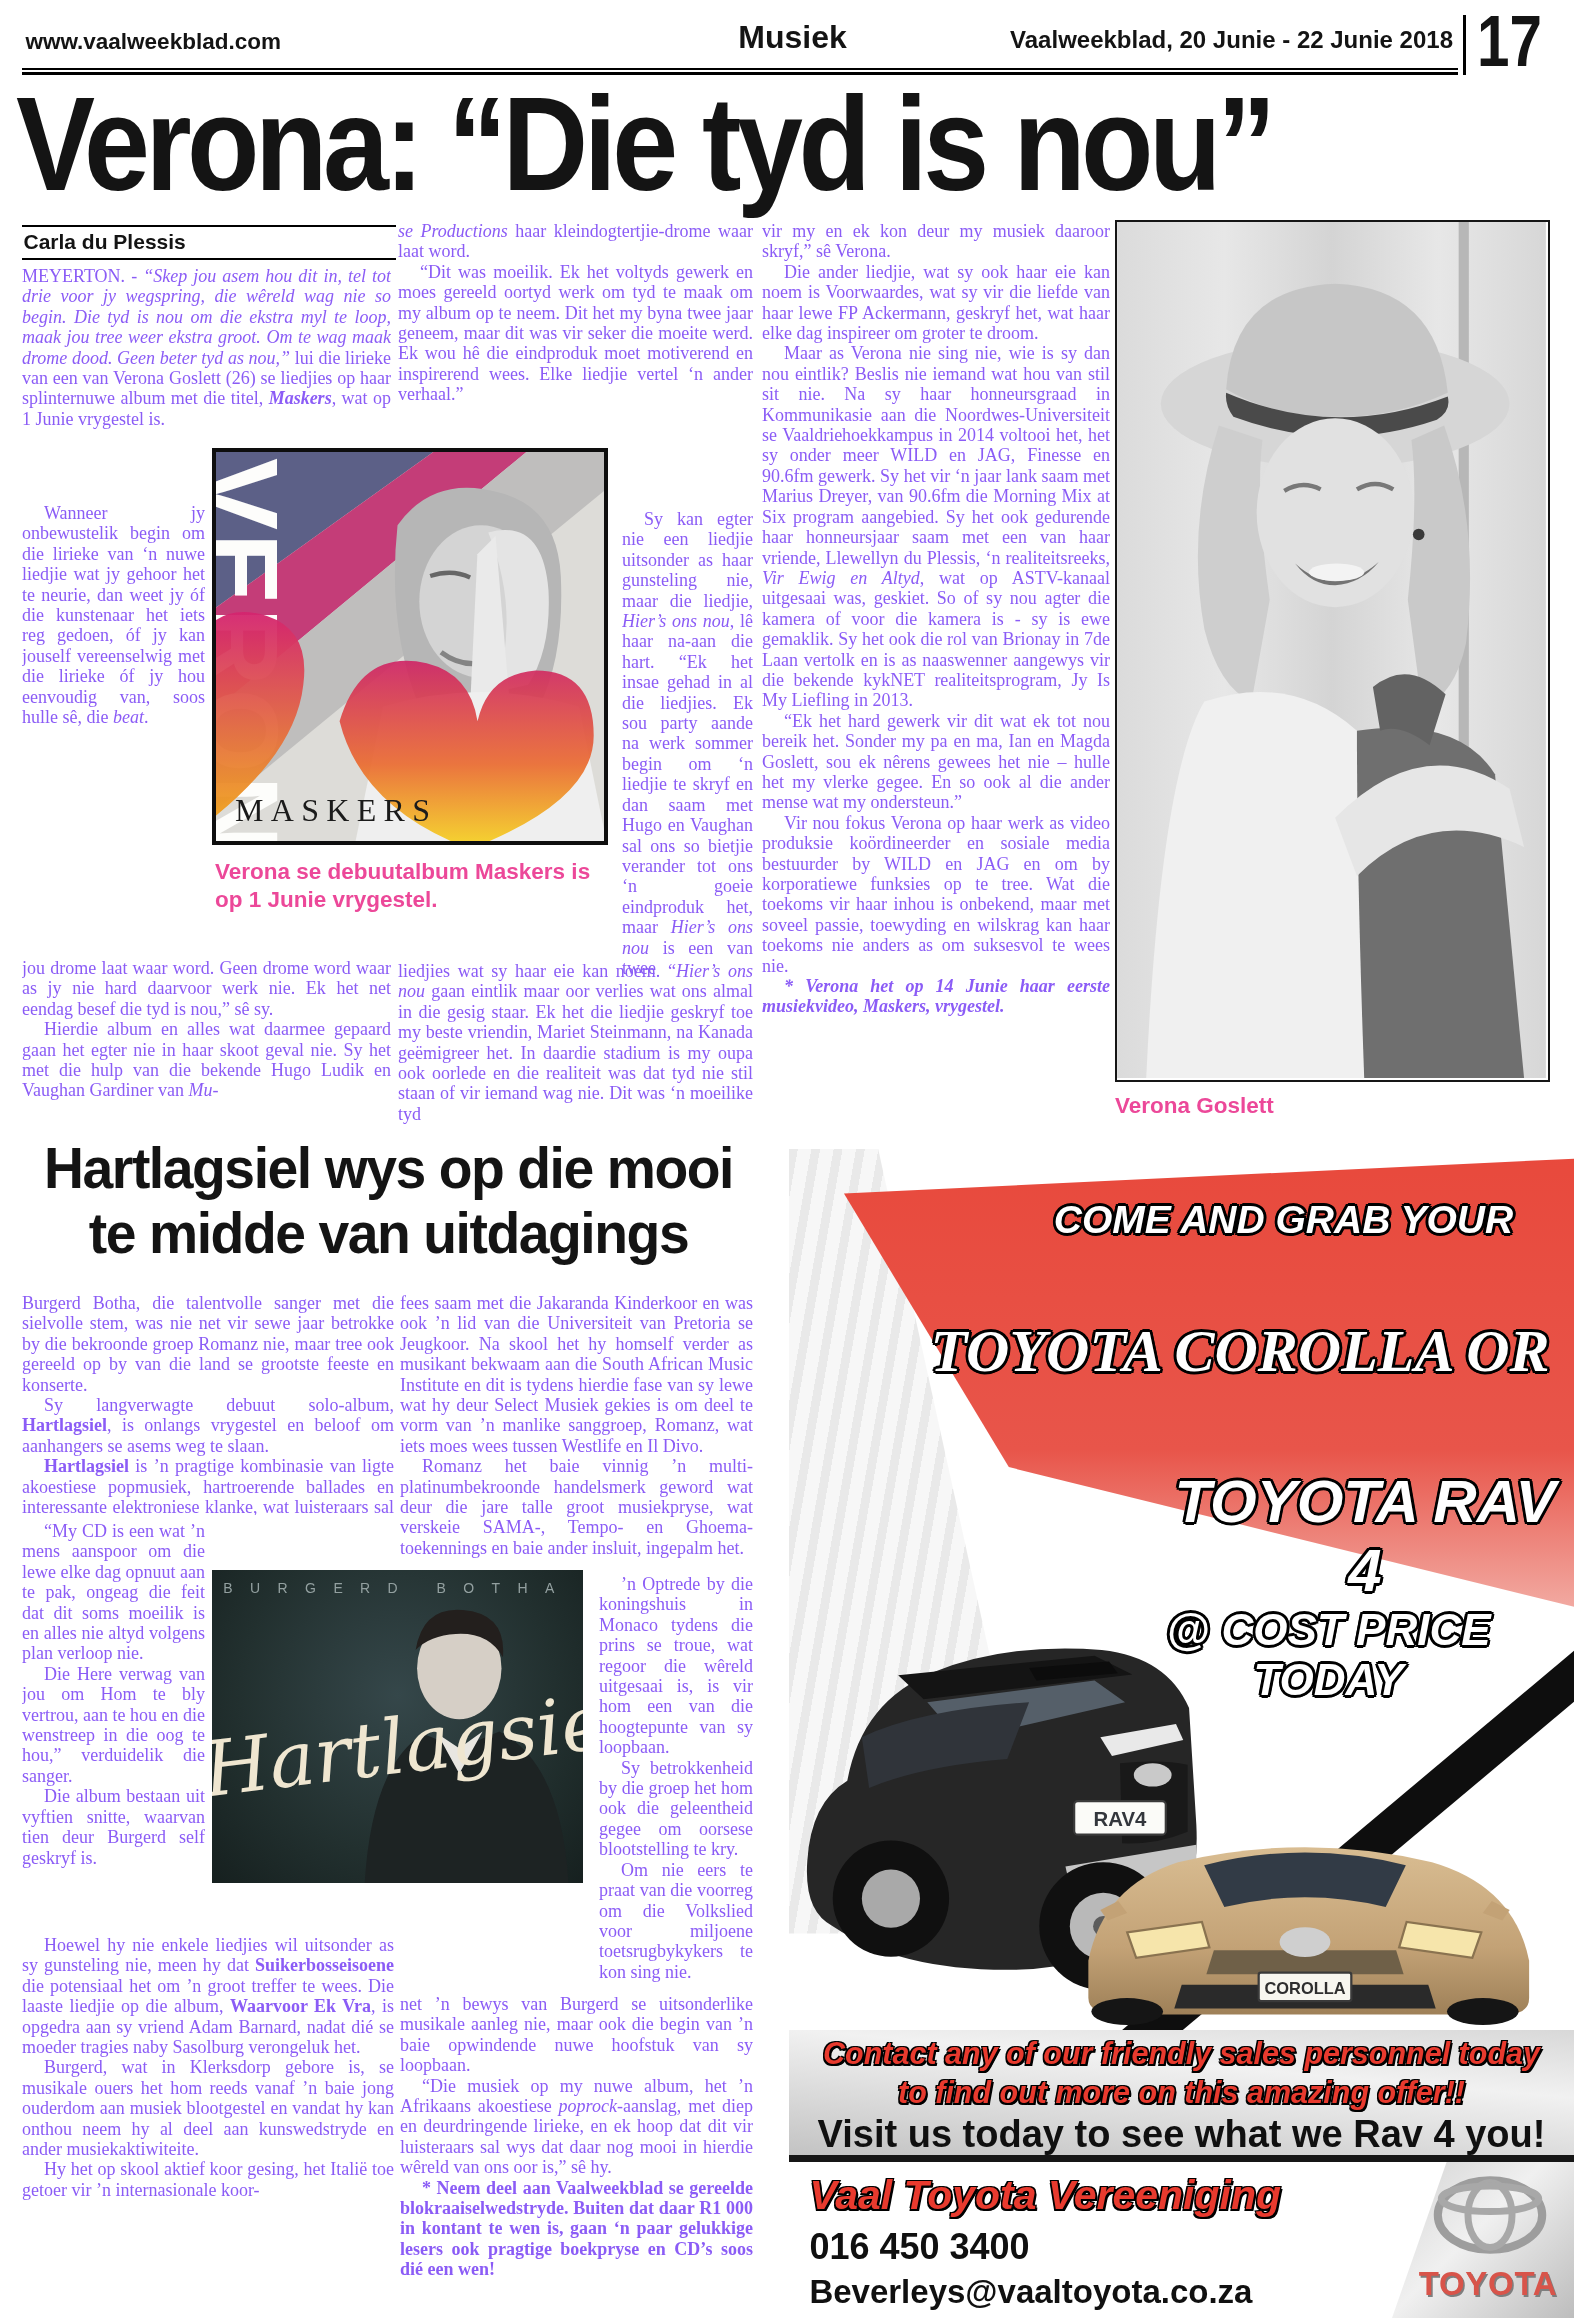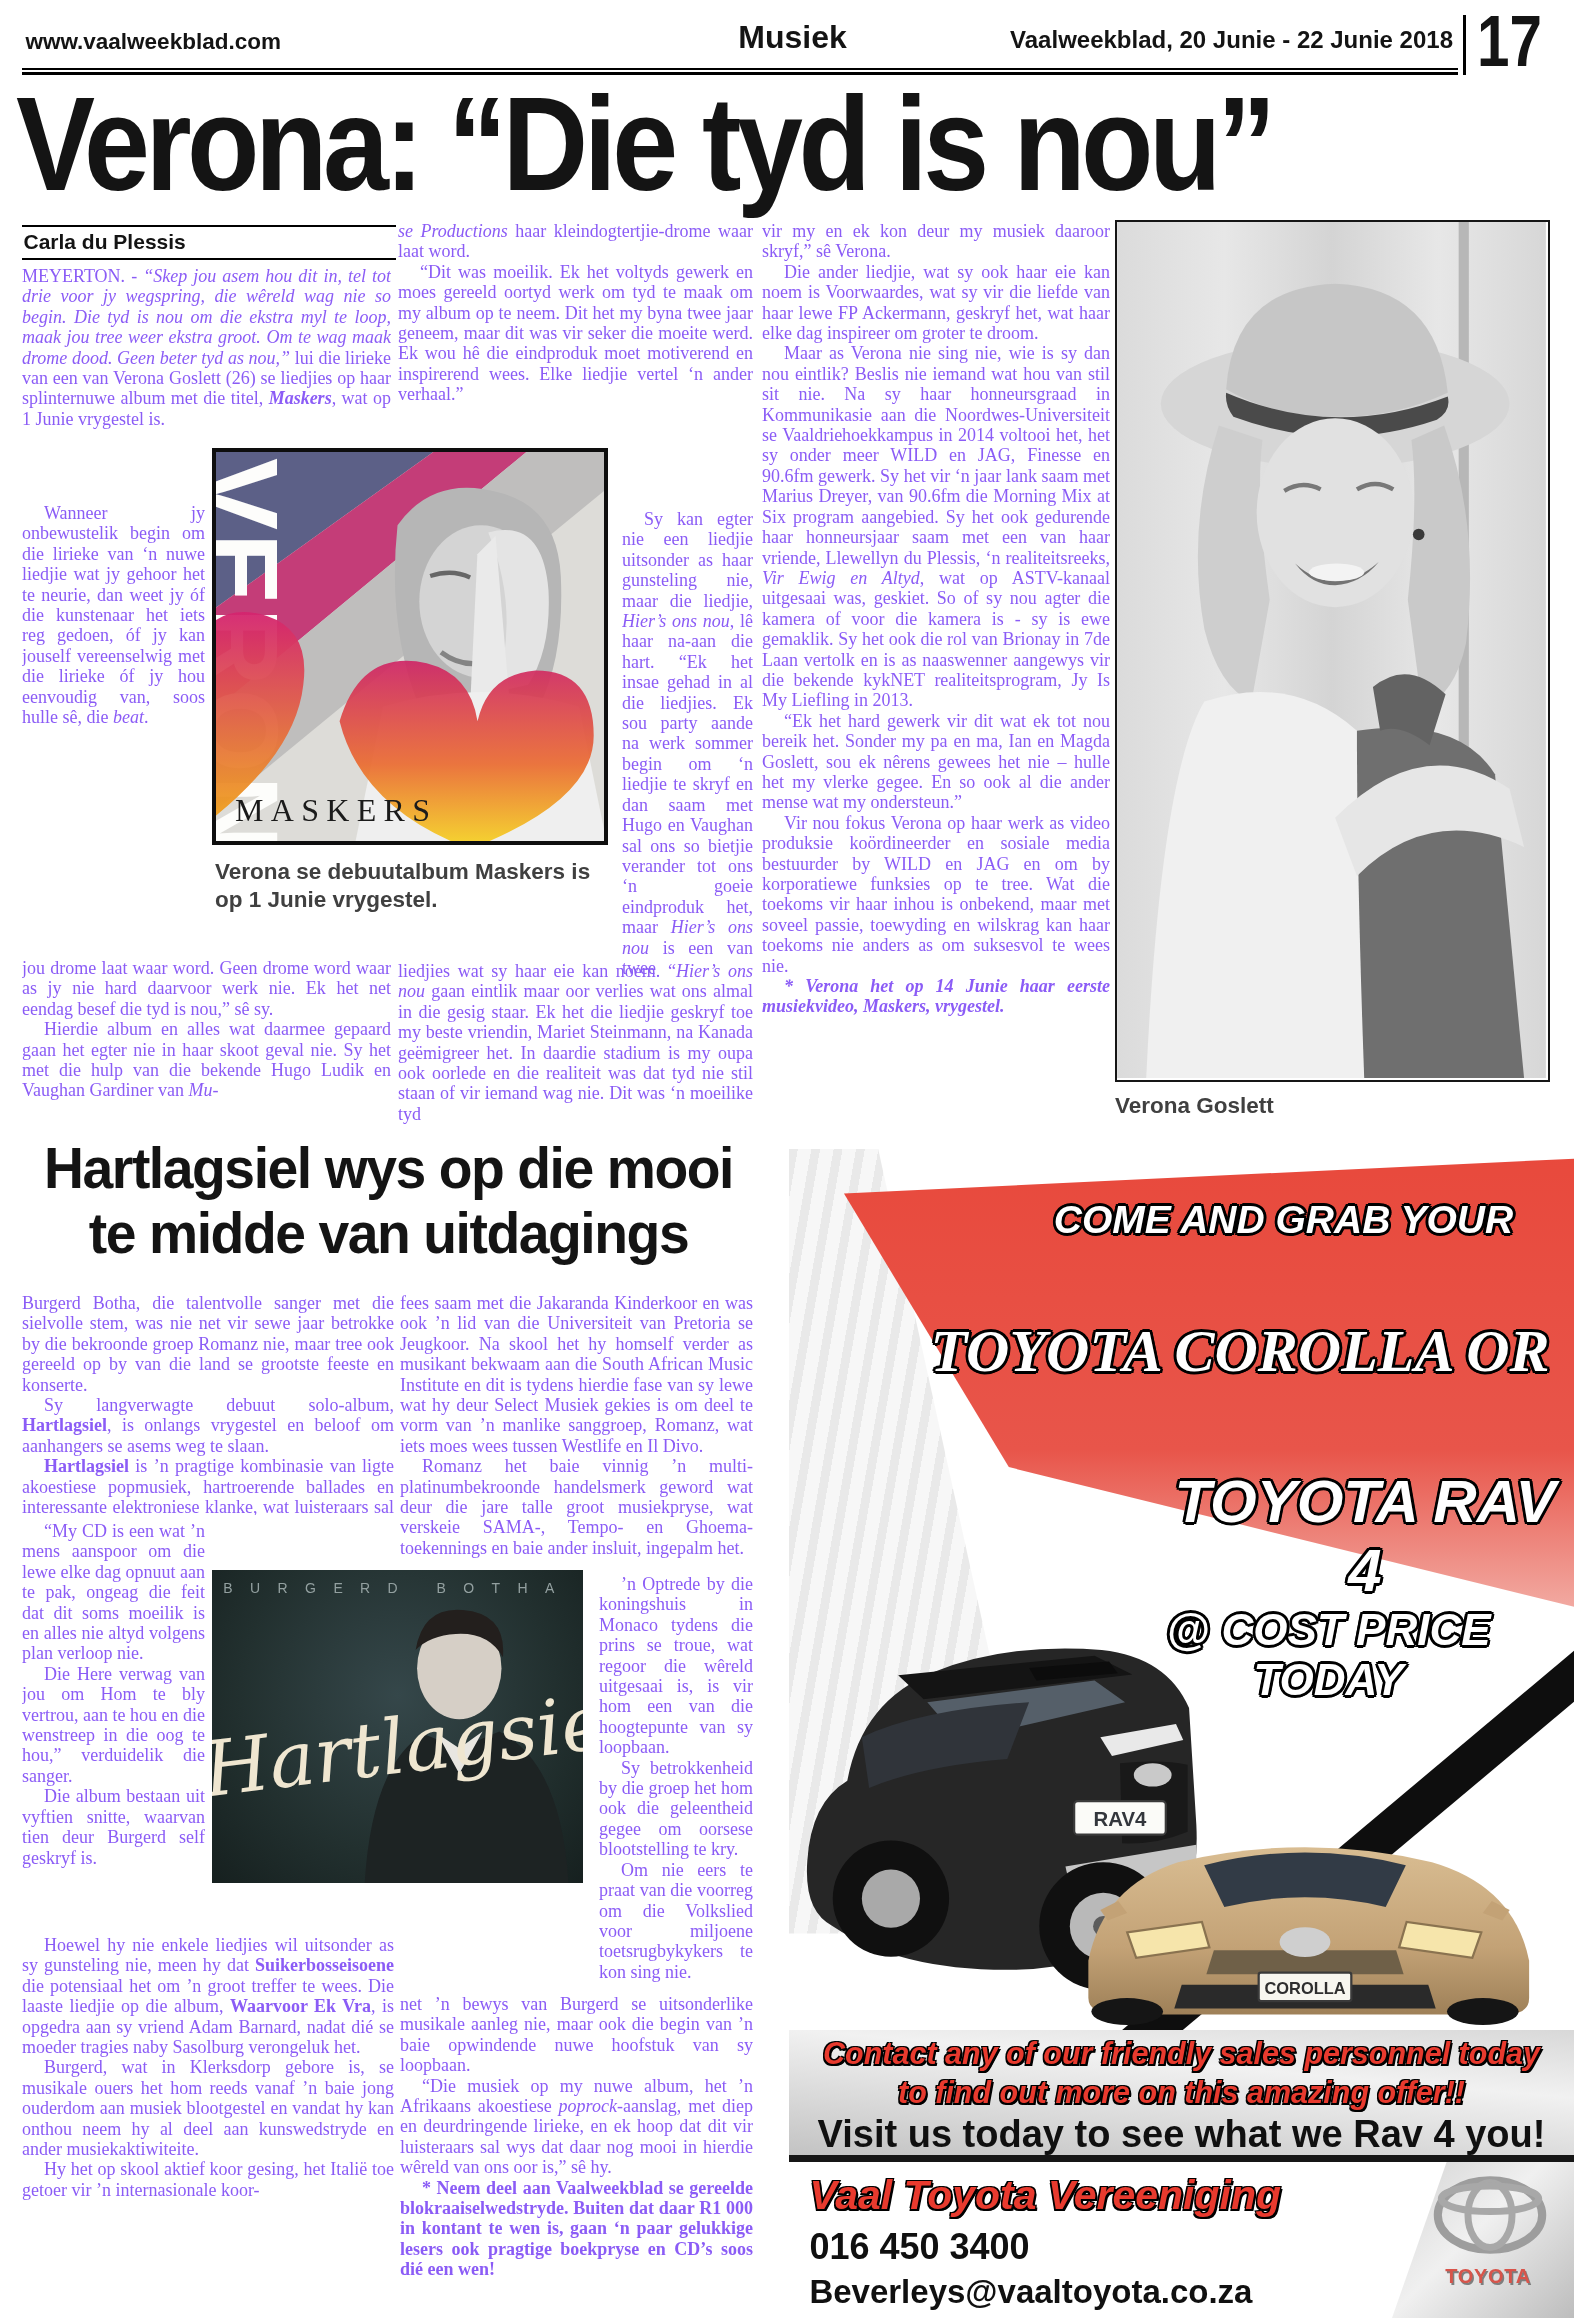--- a/index.html
+++ b/index.html
@@ -19,21 +19,21 @@
   .hdr-section{font-size:32px;font-weight:bold;}
   .hdr-edition{font-size:24px;font-weight:bold;}
   .hdr-page{font-size:73px;font-weight:bold;transform:scaleX(0.8);transform-origin:0 0;line-height:1;}
   
   .main-head{font-size:134px;font-weight:bold;letter-spacing:-5.1px;white-space:nowrap;
              transform:scaleX(0.885);transform-origin:0 0;line-height:1;}
   .hart-head{font-size:57px;font-weight:bold;letter-spacing:-1.5px;text-align:center;
              transform:scaleX(0.97);transform-origin:50% 0;line-height:1;}
   .byline-box{border-top:2.9px solid #000;border-bottom:2.2px solid #000;padding:2.9px 0 4.4px 1.5px;}
   .byline-box .nm{font-size:21px;font-weight:bold;}
-  .caption{font-size:22.5px;line-height:28px;font-weight:bold;color:#404040;}
+  .caption{font-size:22.5px;line-height:28px;font-weight:bold;color:#ec4899;}
   
   .album1{border:4.4px solid #0e0e0e;box-sizing:border-box;background:#dddcd8;overflow:hidden;}
   .a1-band1{position:absolute;left:0;top:0;width:100%;height:100%;
             background:#5c6087;clip-path:polygon(0 0,56% 0,0 40%);}
   .a1-band2{position:absolute;left:0;top:0;width:100%;height:100%;
             background:#c43d78;clip-path:polygon(56% 0,80% 0,0 66%,0 40%);}
   .a1-band3{position:absolute;left:0;top:0;width:100%;height:100%;
             background:#bfbebd;clip-path:polygon(80% 0,100% 0,100% 10%,0 92%,0 66%);}
   .a1-verona{position:absolute;left:87px;top:5.8px;font-family:"Liberation Sans",sans-serif;
              font-weight:bold;font-size:108px;letter-spacing:2.9px;color:#fdfdfb;
@@ -299,17 +299,17 @@
          clip-path:polygon(30% 0,100% 0,100% 100%,0 100%);"></div>
     <div class="abs ad-red-outline" style="left:20.4px;top:1038px;width:553px;font-size:41px;text-align:left;">Vaal Toyota Vereeniging</div>
     <div class="abs ad-black" style="left:20.4px;top:1092px;width:553px;font-size:36px;text-align:left;">016 450 3400</div>
     <div class="abs ad-black" style="left:20.4px;top:1139px;width:553px;font-size:33px;text-align:left;">Beverleys@vaaltoyota.co.za</div>
     <svg class="abs" style="left:643px;top:1038px;width:116px;height:86px;" viewBox="0 0 100 70">
       <ellipse cx="50" cy="35" rx="45" ry="30" fill="none" stroke="#9d9d9d" stroke-width="7"></ellipse>
       <ellipse cx="50" cy="35" rx="19" ry="28" fill="none" stroke="#a8a8a8" stroke-width="6"></ellipse>
       <ellipse cx="50" cy="21" rx="42" ry="11" fill="none" stroke="#a8a8a8" stroke-width="6"></ellipse>
     </svg>
     <div class="abs" style="left:619px;top:1131px;width:160px;text-align:center;font-family:'Liberation Sans',sans-serif;
-         font-weight:bold;font-size:20px;color:#d8544a;text-shadow:1.5px 1.5px 0 #7e7e7e;letter-spacing:0.7px;">TOYOTA</div>
+         font-weight:bold;font-size:33px;color:#d8544a;text-shadow:1.5px 1.5px 0 #7e7e7e;letter-spacing:0.7px;">TOYOTA</div>
   </div>
 
 </div>
 
 
 </body></html>

